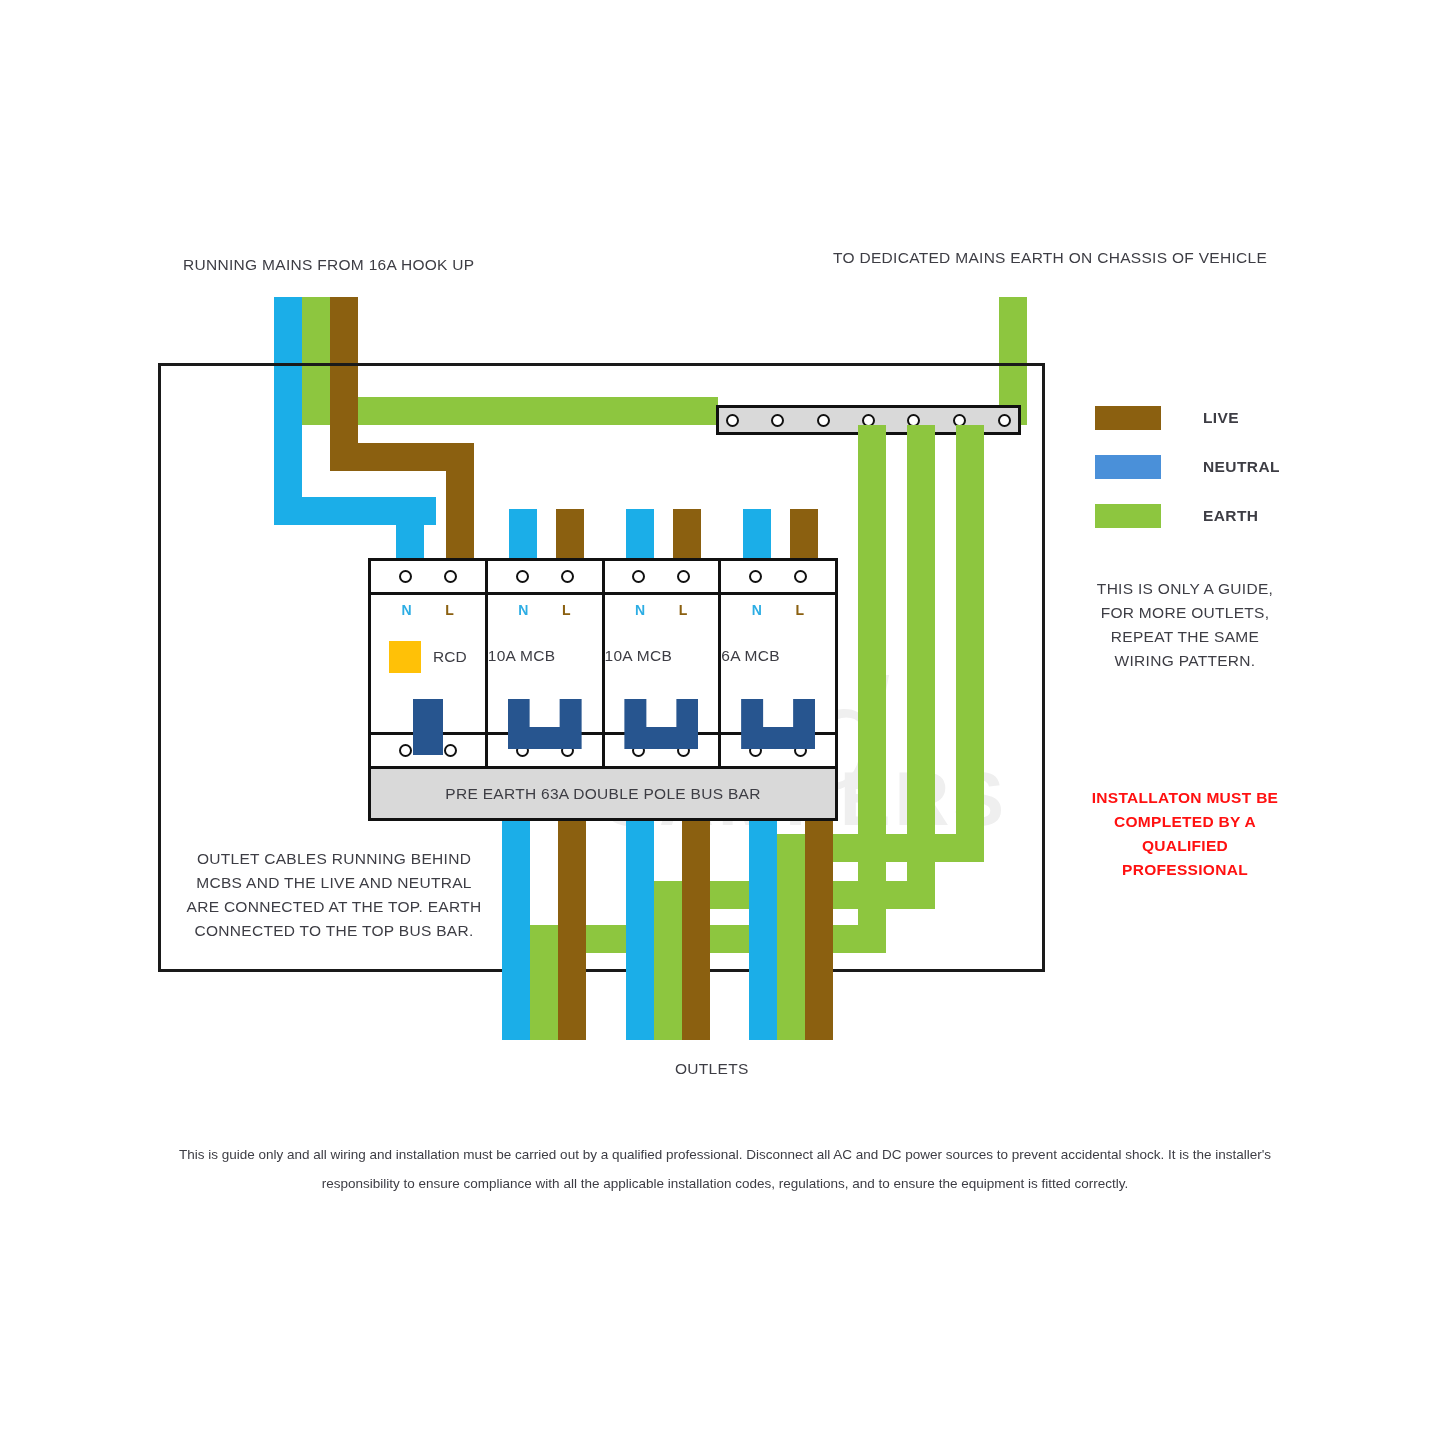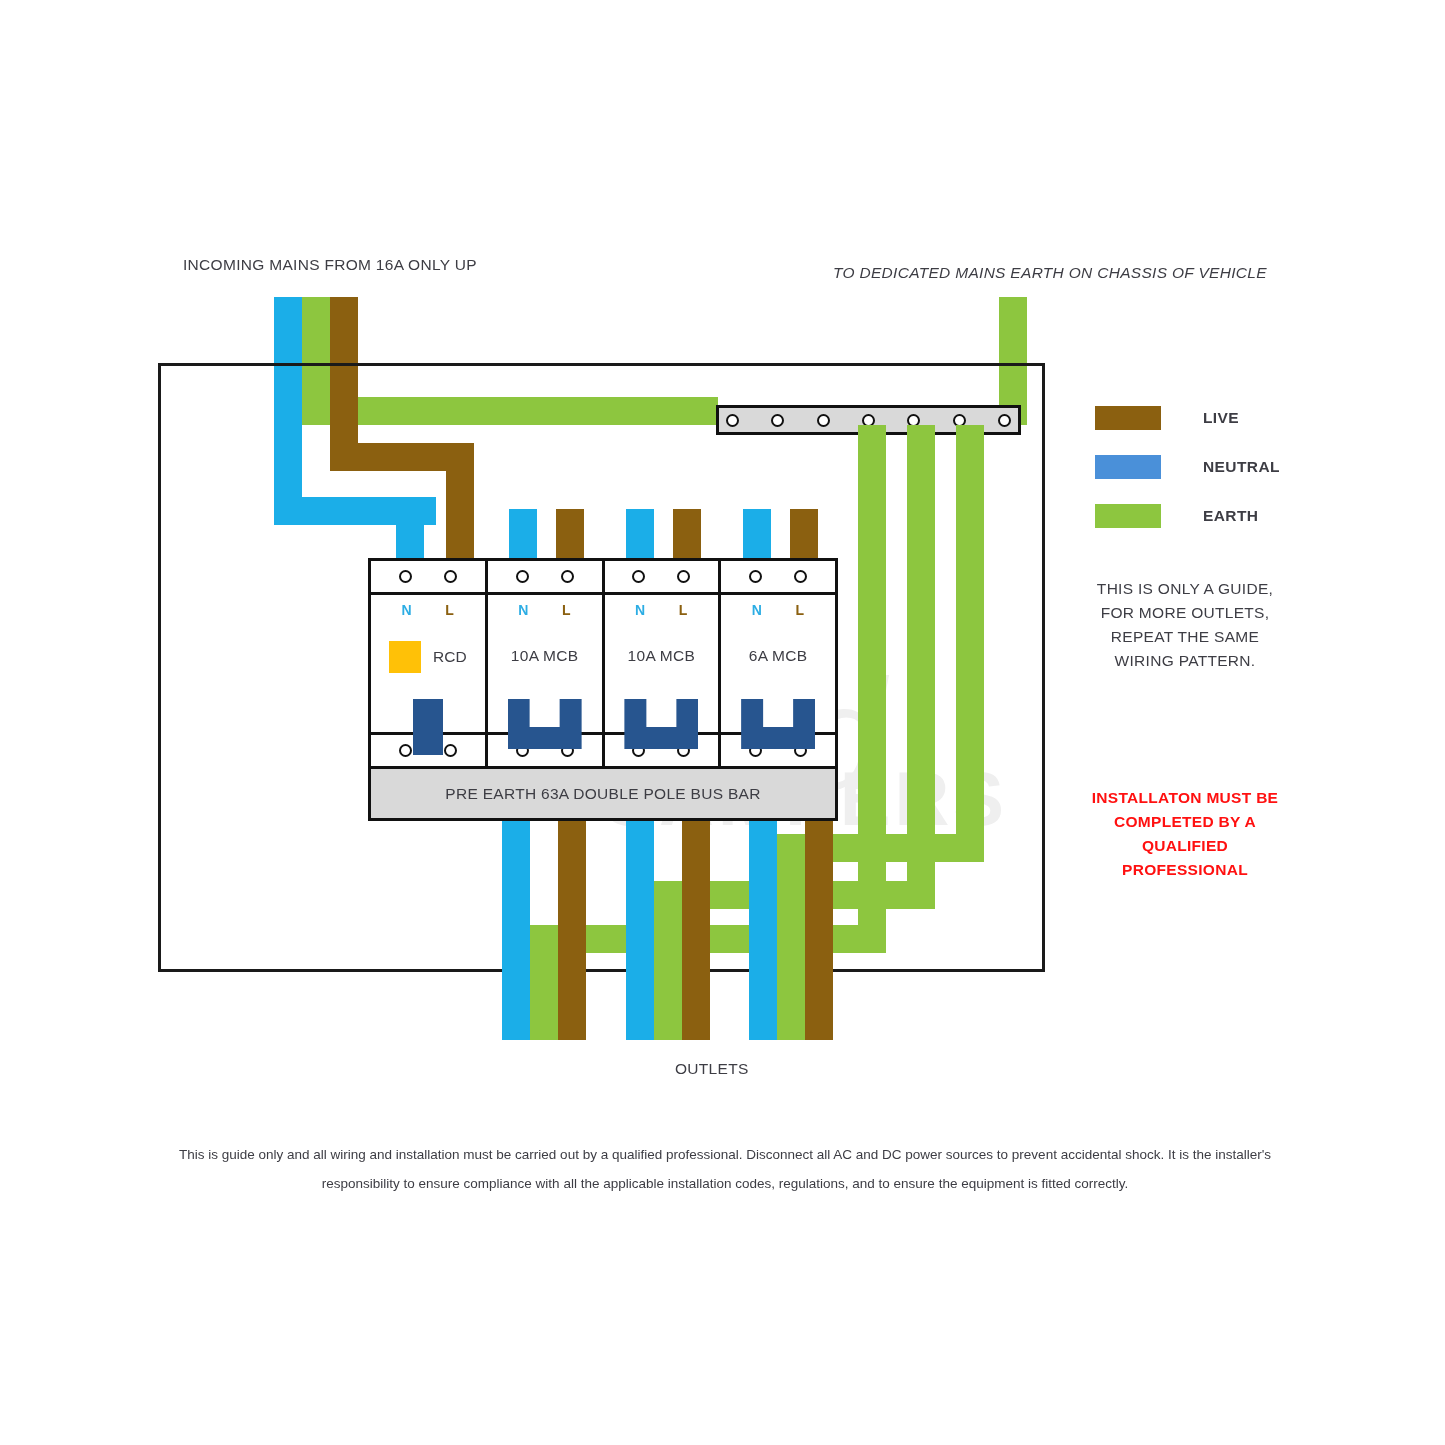--- a/index.html
+++ b/index.html
@@ -93,21 +93,20 @@
   .nl-n{color:#2CADE4;}
   .nl-l{color:#8B6010;}
   .mod-body{
     flex:1 1 auto;
     position:relative;
   }
   .mod-label{
     position:absolute;
     left:0;right:0;
     top:22px;
-    text-align:center;
     font-size:15.5px;
     letter-spacing:.3px;
     color:#3d3d44;
   }
   .rcd-row{
     position:absolute;
     top:16px;left:0;right:0;
     display:flex;align-items:center;justify-content:center;gap:12px;
   }
   .rcd-swatch{width:32px;height:32px;background:#FFC107;}
@@ -193,22 +192,22 @@
   }
 </style>
 </head>
 <body>
 
 <div id="stage">
 
   <div class="watermark wm-script" style="left:455px;top:650px;">Wired</div>
   <div class="watermark wm-caps" style="left:600px;top:755px;">CAMPERS</div>
 
-  <div class="caption" style="left:183px;top:256px;">INCOMING MAINS FROM 16A ONLY UP</div>
-  <div class="caption" style="left:833px;top:264px;font-style:italic;">TO DEDICATED MAINS EARTH ON CHASSIS OF VEHICLE</div>
+  <div class="caption" style="left:183px;top:256px;">RUNNING MAINS FROM 16A HOOK UP</div>
+  <div class="caption" style="left:833px;top:249px;">TO DEDICATED MAINS EARTH ON CHASSIS OF VEHICLE</div>
 
   <div class="wire w-neutral abs" style="left:274px;top:297px;width:28px;height:222px;"></div>
 
   <div class="wire w-neutral abs" style="left:274px;top:497px;width:162px;height:28px;"></div>
 
   <div class="wire w-neutral abs" style="left:396px;top:497px;width:28px;height:62px;"></div>
 
   <div class="wire w-earth abs" style="left:302px;top:297px;width:28px;height:123px;"></div>
 
   <div class="wire w-earth abs" style="left:302px;top:397px;width:416px;height:28px;"></div>
@@ -357,16 +356,17 @@
       </div>
       <div class="legend-row">
         <div class="legend-swatch" style="background: rgb(141, 198, 63);"></div>
         <div class="legend-label">EARTH</div>
       </div>
     </div>
 
   <div class="note note-warning" style="left:1085px;top:786px;width:200px;">INSTALLATON MUST BE COMPLETED BY A QUALIFIED PROFESSIONAL</div>
   <div class="note" style="left:1085px;top:577px;width:200px;">THIS IS ONLY A GUIDE, FOR MORE OUTLETS, REPEAT THE SAME WIRING PATTERN.</div>
 
+  <div class="note" style="left:186px;top:847px;width:296px;">OUTLET CABLES RUNNING BEHIND MCBS AND THE LIVE AND NEUTRAL ARE CONNECTED AT THE TOP. EARTH CONNECTED TO THE TOP BUS BAR.</div>
 
   <div class="footer" style="top:1140px;">This is guide only and all wiring and installation must be carried out by a qualified professional. Disconnect all AC and DC power sources to prevent accidental shock. It is the installer's responsibility to ensure compliance with all the applicable installation codes, regulations, and to ensure the equipment is fitted correctly.</div>
 
 </div>
 
 </body></html>

